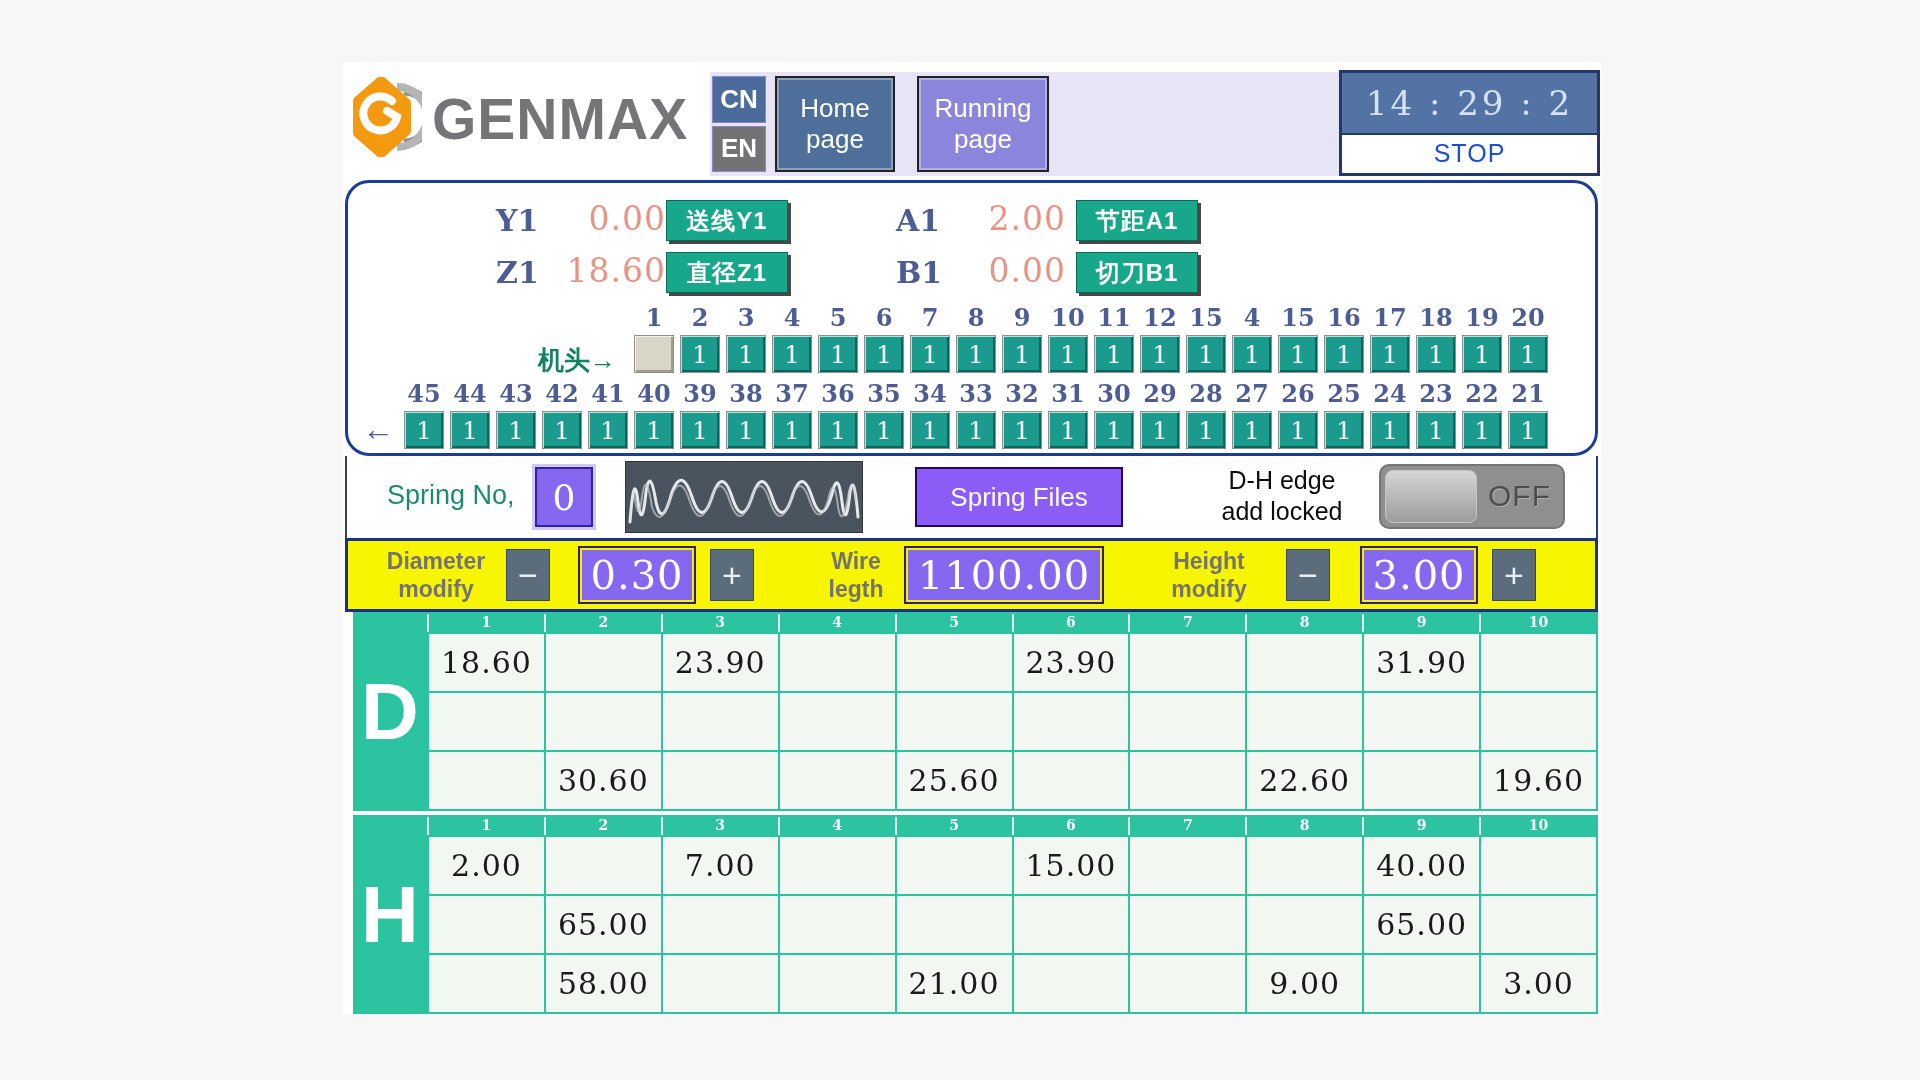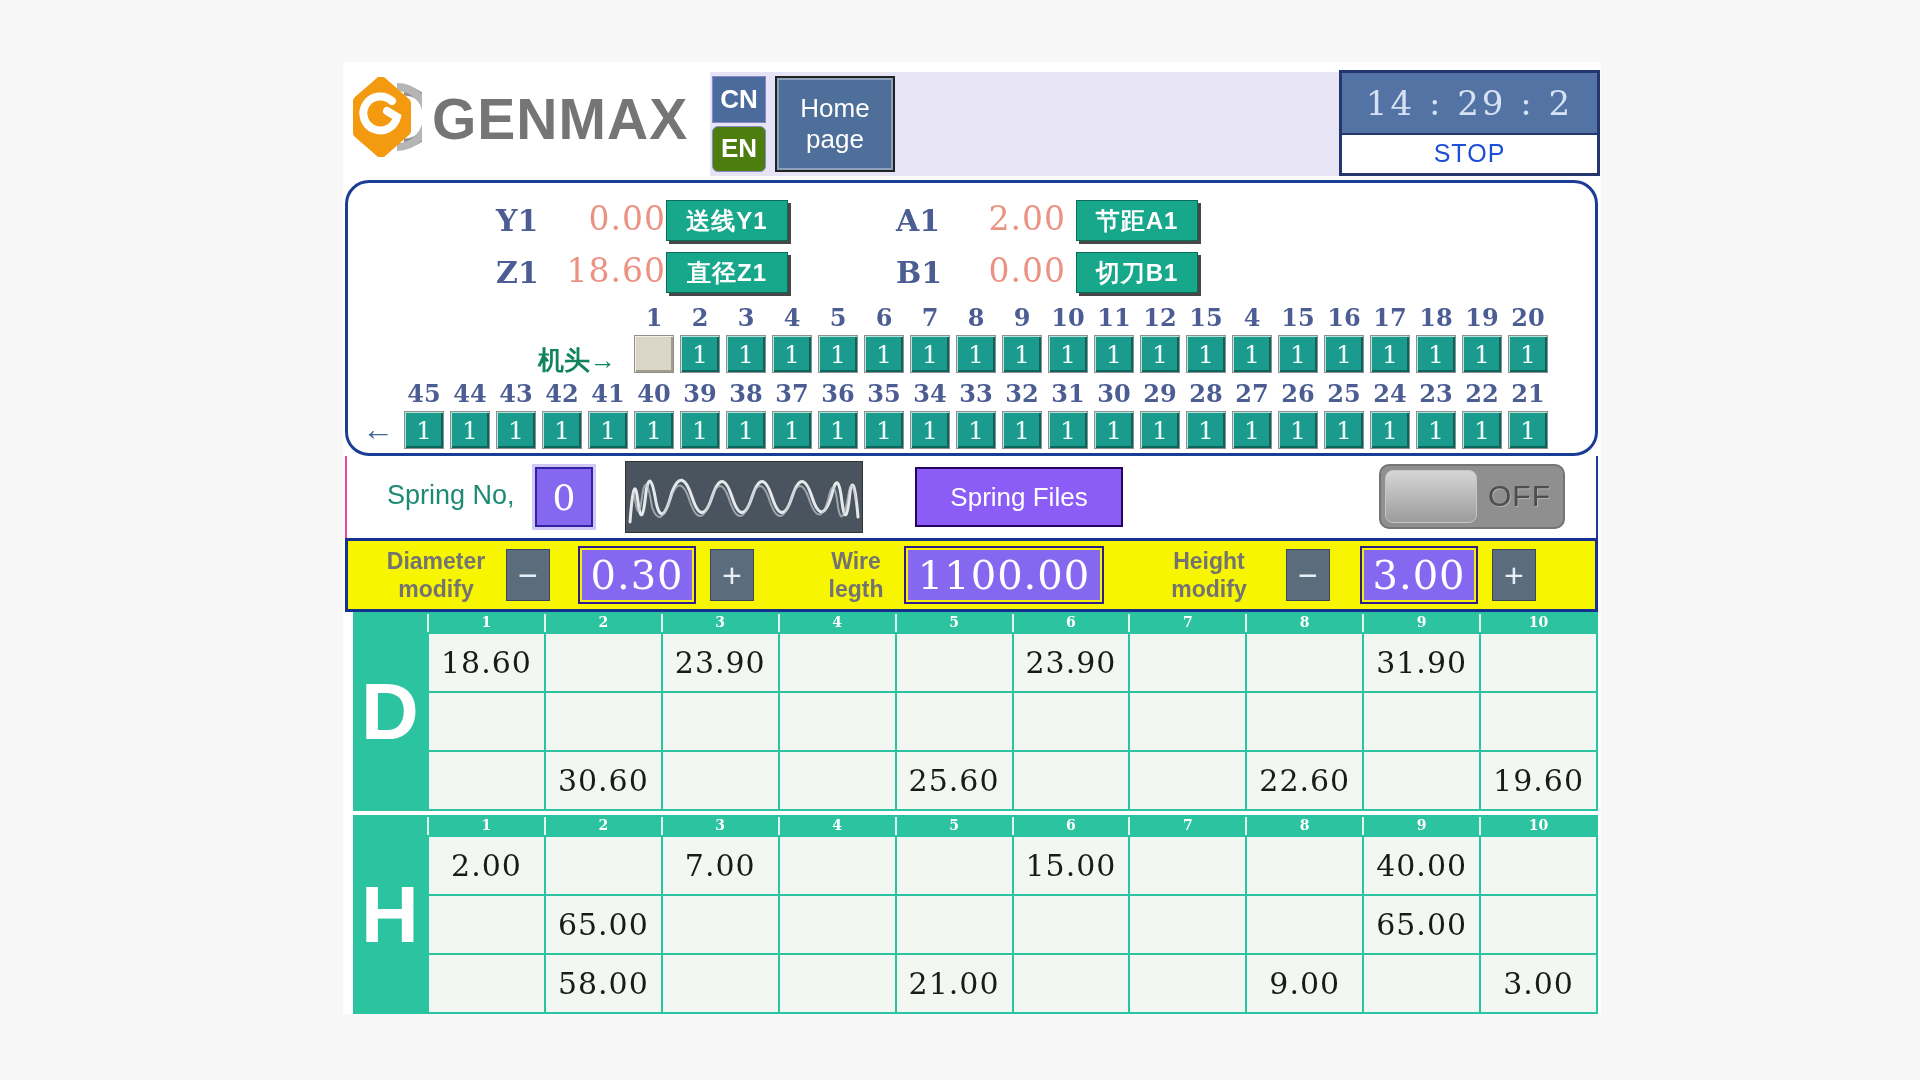--- a/index.html
+++ b/index.html
@@ -11,42 +11,42 @@
   
   .content-bg { left:343px; top:62px; width:1258px; height:952px; background:#ffffff; }
 
   
   .lav-band { left:710px; top:72px; width:890px; height:104px; background:#e6e4f5; }
   .logo-wrap { left:348px; top:78px; width:360px; height:82px; display:flex; align-items:center; }
   .brand-text { font-size:57px; font-weight:bold; color:#757577; letter-spacing:1px; margin-left:10px; }
   .lang-col { left:712px; top:76px; width:54px; height:96px; display:flex; flex-direction:column; gap:3px; }
   .lang-btn { flex:1; display:flex; align-items:center; justify-content:center; color:#fff; font-size:26px; font-weight:bold; border:1px solid #8888c8; }
   .lang-cn { background:#4a6b9b; }
-  .lang-en { background:#4d7c0f;border-radius:6px; }
+  .lang-en { background:#737373; }
   .nav-btn { top:76px; height:96px; color:#fff; font-size:26px; text-align:center; display:flex; align-items:center; justify-content:center; line-height:1.2; border:2px solid #222; box-shadow:inset 0 0 0 2px rgba(255,255,255,.35); }
   .home-btn { left:775px; width:120px; background:#4d6f99; }
   .run-btn { left:917px; width:132px; background:#8b85db; }
   .clock-box { left:1339px; top:70px; width:261px; height:106px; border:3px solid #23366e; background:#fff; }
   .time-row { height:62px; background:#5373a4; border-bottom:2px solid #23366e; display:flex; align-items:center; justify-content:center; font-family:"DejaVu Serif",serif; font-size:34px; color:#d6e2f4; letter-spacing:3px; }
   .stop-row { height:37px; display:flex; align-items:center; justify-content:center; font-size:25px; color:#1d4ed8; letter-spacing:1px; }
 
   
   .axis-panel { left:345px; top:180px; width:1253px; height:276px; background:#fff; border:3px solid #1c3d96; border-radius:24px; }
   .axis-id { font-family:"DejaVu Serif",serif; font-weight:bold; font-size:30px; color:#4c5d94; width:44px;margin-left:32px; }
   .axis-val { font-family:"DejaVu Serif",serif; font-size:33px; color:#ec9282; width:140px; text-align:right; letter-spacing:1px; }
   .axis-btn { width:122px; height:41px; background:#17a78b; color:#fff; font-size:24px; font-weight:bold; display:flex; align-items:center; justify-content:center; border:1px solid #0a6b57; box-shadow:3px 3px 0 rgba(25,25,25,.8); letter-spacing:1px; }
   .num-strip { display:flex; gap:6px; }
   .num-label { width:40px; text-align:center; font-family:"DejaVu Serif",serif; font-weight:bold; font-size:24px; color:#4c5d94; }
   .hcell { width:40px; height:38px; background:#1b9a8e; color:#f2fffc; font-family:"DejaVu Serif",serif; font-size:25px; display:flex; align-items:center; justify-content:center; border:1px solid #8f8f8f; box-shadow:inset 1px 1px 0 #b5e4dc, inset -2px -2px 0 #0c655b; }
   .hcell-empty { background:#d9d5c7; box-shadow:inset 1px 1px 0 #f4f1e8, inset -2px -2px 0 #a19c8b; }
   .head-arrow-label { font-size:26px; font-weight:bold; color:#12835f; }
   .ret-arrow { font-size:32px; font-weight:bold; color:#44699a; }
 
   
-  .spring-row { left:345px; top:456px; width:1253px; height:82px; background:#fff; border-left:2px solid #ec4899; border-right:2px solid #1c3d96; }
+  .spring-row { left:345px; top:456px; width:1253px; height:82px; background:#fff; border-left:2px solid #404040; border-right:2px solid #1c3d96; }
   .spring-label { left:40px; top:24px; font-size:27px; color:#1c8a74; }
   .spring-num { left:188px; top:11px; width:58px; height:60px; background:#8568ef; border:2px solid #3323a2; box-shadow:0 0 0 3px #cfc8f6; color:#fff; font-family:"DejaVu Serif",serif; font-size:36px; display:flex; align-items:center; justify-content:center; }
   .wave-box { left:278px; top:5px; width:238px; height:72px; background:#49545e; border:1px solid #333; }
   .files-btn { left:568px; top:11px; width:208px; height:60px; background:#8b5cf6; color:#fff; font-size:26px; display:flex; align-items:center; justify-content:center; border:2px solid #26055e; }
   .dh-label { left:830px; top:9px; width:210px; font-size:25px; color:#0c0c0c; text-align:center; white-space:pre-line; line-height:1.25; }
   .toggle { left:1032px; top:8px; width:186px; height:65px; background:#8f8f8f; border:2px solid #757575; border-radius:10px; }
   .toggle-knob { position:absolute; left:4px; top:4px; width:92px; height:53px; background:linear-gradient(#d6d6d6,#9c9c9c); border:1px solid #c6c6c6; border-radius:8px; }
   .toggle-state { position:absolute; right:12px; top:13px; font-size:30px; font-weight:normal; color:#4d4d4d; text-shadow:1px 1px 0 #b0b0b0; letter-spacing:1px; }
 
   
@@ -82,20 +82,21 @@
     </span>
     <span class="brand-text">GENMAX</span>
   </div>
 
   <div class="abs lang-col">
     <div class="lang-btn lang-cn">CN</div>
     <div class="lang-btn lang-en">EN</div>
   </div>
 
   <div class="abs nav-btn home-btn">Home page</div>
+  <div class="abs nav-btn run-btn">Running page</div>
 
   <div class="abs clock-box">
     <div class="time-row">14 : 29 : 2</div>
     <div class="stop-row">STOP</div>
   </div>
 
   <div class="abs axis-panel">
 
     <span class="abs axis-id" style="left:116px; top:20px;">Y1</span>
     <span class="abs axis-val" style="left:178px; top:16px;">0.00</span>
@@ -221,20 +222,22 @@
     <div class="abs spring-num">0</div>
 
     <div class="abs wave-box">
       <svg width="236" height="70" viewBox="0 0 236 70">
         <path d="M4 60 Q8 6 12 40 Q16 70 20 30 Q24 4 30 40 Q36 68 46 30 Q56 4 66 35 Q76 66 86 35 Q96 4 106 35 Q116 66 126 35 Q136 4 146 35 Q156 66 166 35 Q176 4 186 35 Q196 66 206 32 Q212 6 216 40 Q220 70 224 30 Q228 8 232 55" fill="none" stroke="#e6e9ec" stroke-width="3" stroke-linecap="round"></path>
         <path d="M8 30 Q12 66 16 35 Q20 6 26 45 Q34 68 44 38 Q54 8 64 40 Q74 68 84 40 Q94 8 104 40 Q114 68 124 40 Q134 8 144 40 Q154 68 164 40 Q174 8 184 40 Q194 66 202 38 Q208 10 212 45 Q216 68 222 35 Q226 10 230 40" fill="none" stroke="#c2c8ce" stroke-width="2" opacity="0.7"></path>
       </svg>
     </div>
 
     <div class="abs files-btn">Spring Files</div>
+    <div class="abs dh-label">D-H edge
+add locked</div>
 
     <div class="abs toggle">
       <div class="toggle-knob"></div>
       <span class="toggle-state">OFF</span>
     </div>
   </div>
 
   <div class="abs modify-bar">
     <div class="abs mod-label" style="left:22px;  width:132px;">Diameter
 modify</div>

